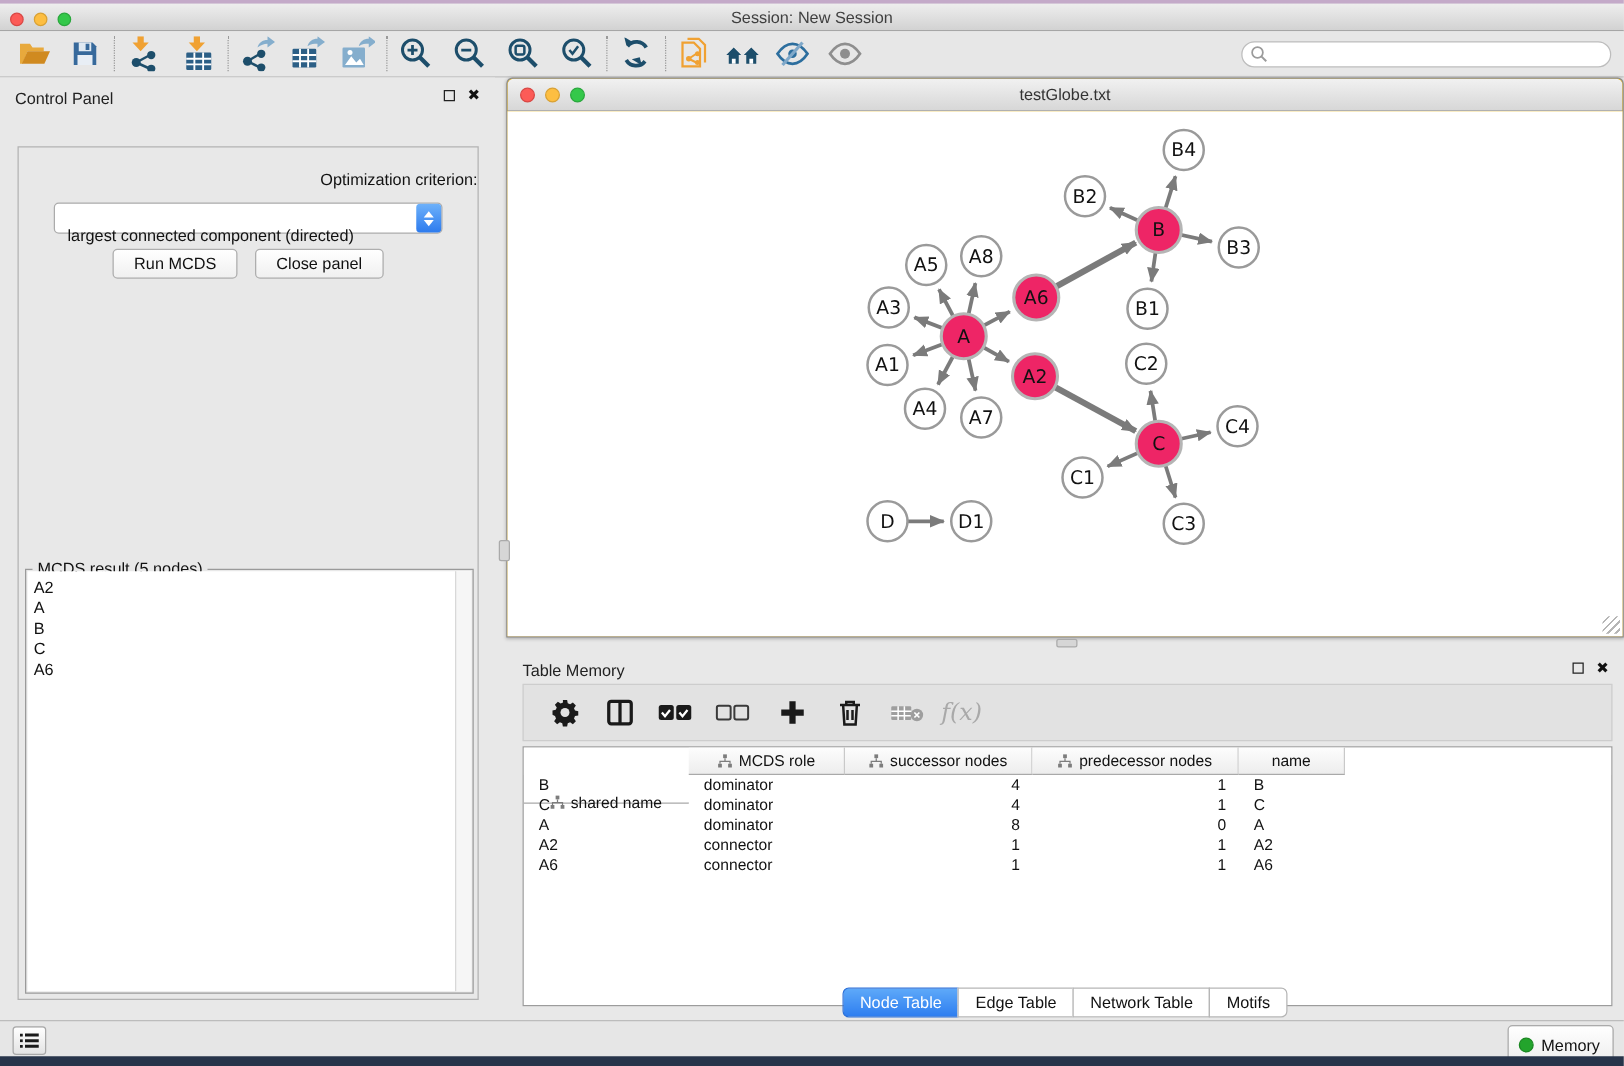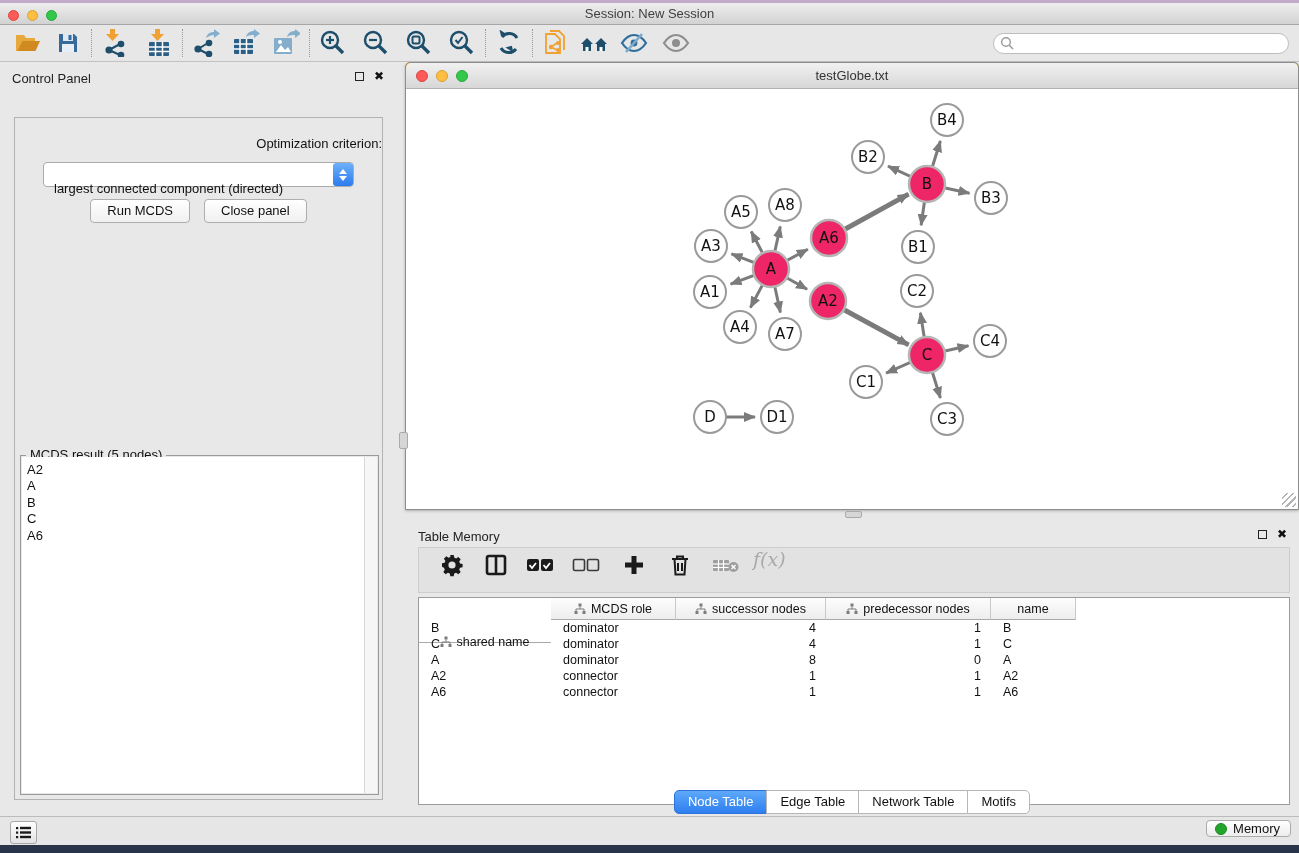--- a/index.html
+++ b/index.html
@@ -81,42 +81,42 @@
     background:repeating-linear-gradient(135deg, transparent 0 3px, #b5b5b5 3px 4.5px); }
   .vsplit-grip { position:absolute; left:399px; top:432px; width:9px; height:17px;
     background:#d6d6d6; border:1px solid #aaa; border-radius:2px; }
   .hsplit-grip { position:absolute; left:845px; top:511px; width:17px; height:7px;
     background:#d6d6d6; border:1px solid #aaa; border-radius:2px; }
 
   
   .table-panel { position:absolute; left:405px; top:520px; width:894px; height:296px; background:#e8e8e8; }
   .table-panel .win-float { right:32px; } .table-panel .win-close { right:12px; }
   .tp-toolbar { position:absolute; left:13px; right:9px; top:27px; height:46px;
-    background:#e2e2e2; border:1px solid #cdcdcd; display:flex; padding-left:16px; }
+    background:#e2e2e2; border:1px solid #cdcdcd; display:flex; align-items:center; padding-left:16px; }
   .tp-btn { width:34px; height:34px; display:flex; align-items:center; justify-content:center; margin-right:6px; }
   .fx-label { font-style:italic; font-family:"DejaVu Serif","Liberation Serif",serif; font-size:19px; color:#a9a9a9; margin-left:4px; }
 
   .data-table { position:absolute; left:13px; right:9px; top:77px; height:208px;
     background:#fff; border:1px solid #9c9c9c; overflow:hidden; }
   .thead { display:flex; height:22px; background:#fff; }
   .th { display:flex; align-items:center; justify-content:center; gap:5px;
     background:linear-gradient(#fdfdfd,#ededed); border-right:1px solid #c9c9c9; border-bottom:1px solid #a9a9a9;
     font-size:12.5px; color:#111; flex:0 0 auto; }
   .trow { display:flex; height:16px; align-items:center; }
   .td { font-size:12.5px; color:#111; flex:0 0 auto; white-space:nowrap; overflow:hidden; }
 
   .tp-tabs { position:absolute; left:0; right:0; top:270px; display:flex; justify-content:center; }
 
   
   .statusbar { position:absolute; left:0; bottom:8px; width:100%; height:29px;
     background:#e6e6e6; border-top:1px solid #bcbcbc; }
   .list-btn { position:absolute; left:10px; top:4px; width:27px; height:23px;
     background:linear-gradient(#fff,#e3e3e3); border:1px solid #a8a8a8; border-radius:3px;
     display:flex; align-items:center; justify-content:center; }
-  .memory-btn { position:absolute; right:8px; top:3px; height:17px; padding:0 10px 0 8px;
+  .memory-btn { position:absolute; right:8px; top:3px; height:32px; padding:0 10px 0 8px;
     background:linear-gradient(#fff,#ededed); border:1px solid #ababab; border-radius:4px;
     display:flex; align-items:center; gap:6px; font-size:13px; color:#111; }
   .mem-dot { width:12px; height:12px; border-radius:50%; background:#23a42c; border:1px solid #1b8822; }
 
   svg.icon { display:block; }
 </style>
 </head>
 <body>
 
 <div class="wp-top"></div>

